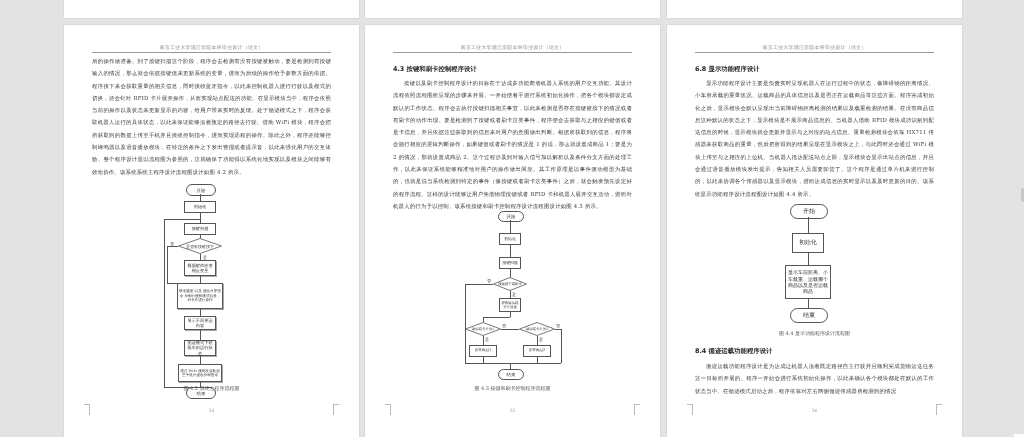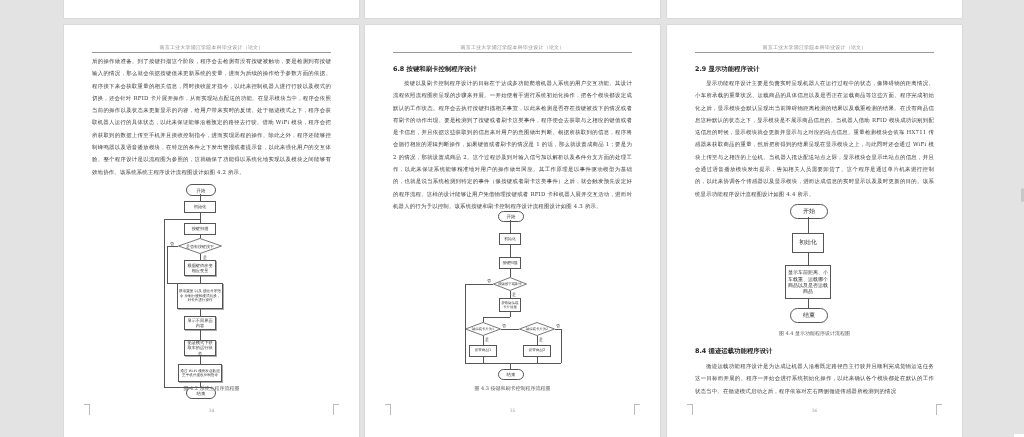--- a/index.html
+++ b/index.html
@@ -133,21 +133,21 @@
   <div class="caption" style="top:360px;">图 4.2 系统主程序流程图</div>
   <div class="page-num">34</div>
 </div>
 
 <div class="page page-main col2">
   <div class="run-head">南京工业大学浦江学院本科毕业设计（论文）</div>
   <div class="head-rule"></div>
   <div class="corner c-bl"></div>
   <div class="corner c-br"></div>
 
-  <div class="sec-title" style="top:40px;">6.8 按键和刷卡控制程序设计</div>
+  <div class="sec-title" style="top:40px;">4.3 按键和刷卡控制程序设计</div>
   <div class="body-text indent" style="top:52px;">按键以及刷卡控制程序设计的目标在于达成多功能爬墙机器人系统的用户交互功能。其设计流程依照流程图所呈现的步骤来开展。一开始便着手进行系统初始化操作，把各个模块都设定成默认的工作状态。程序会去执行按键扫描相关事宜，以此来检测是否存在按键被按下的情况或者有刷卡的动作出现。要是检测到了按键或者刷卡这类事件，程序便会去获取与之相应的键值或者是卡信息，并且依据这些获取到的信息来对用户的意图做出判断。根据所获取到的信息，程序将会施行相应的逻辑判断操作，如果键值或者刷卡的情况是 1 的话，那么就设置成商品 1；要是为 2 的情况，那就设置成商品 2。这个过程涉及到对输入信号加以解析以及条件分支方面的处理工作，以此来保证系统能够精准地对用户的操作做出回应。其工作原理是以事件驱动模型为基础的，也就是说当系统检测到特定的事件（像按键或者刷卡这类事件）之后，就会触发预先设定好的程序流程。这样的设计能够让用户凭借物理按键或者 RFID 卡和机器人展开交互活动，进而对机器人的行为予以控制。该系统按键和刷卡控制程序设计流程图设计如图 4.3 所示。</div>
 
   <div class="fc" style="left:0;top:0;width:295px;height:400px;">
     <div class="fc-term" style="left:133px;top:186px;width:24px;height:9px;">开始</div>
     <div class="vl" style="left:145px;top:195px;height:13px;"></div>
     <div class="fc-box" style="left:134px;top:208px;width:22px;height:12px;font-size:3.8px;">初始化</div>
     <div class="vl" style="left:145px;top:220px;height:12px;"></div>
     <div class="fc-box" style="left:134px;top:232px;width:22px;height:12px;font-size:3.8px;">按键扫描</div>
     <div class="vl" style="left:145px;top:244px;height:8px;"></div>
     <div class="fc-diamond" style="left:128px;top:252px;width:34px;height:14px;">
@@ -199,21 +199,21 @@
   <div class="caption" style="top:360px;">图 4.3 按键和刷卡控制程序流程图</div>
   <div class="page-num">35</div>
 </div>
 
 <div class="page page-main col3">
   <div class="run-head">南京工业大学浦江学院本科毕业设计（论文）</div>
   <div class="head-rule"></div>
   <div class="corner c-bl"></div>
   <div class="corner c-br"></div>
 
-  <div class="sec-title" style="top:40px;">2.9 显示功能程序设计</div>
+  <div class="sec-title" style="top:40px;">6.8 显示功能程序设计</div>
   <div class="body-text indent" style="top:52px;">显示功能程序设计主要是负责实时呈现机器人在运行过程中的状态，像障碍物的距离情况、小车所承载的重量状况、运载商品的具体信息以及是否正在运载商品等这些方面。程序完成初始化之后，显示模块会默认呈现出当前障碍物距离检测的结果以及载重检测的结果。在没有商品信息这种默认的状态之下，显示模块是不展示商品信息的。当机器人借助 RFID 模块成功识别到配送信息的时候，显示模块就会更新并显示与之对应的站点信息。重量检测模块会依靠 HX711 传感器来获取商品的重量，然后把所得到的结果呈现在显示模块之上，与此同时还会通过 WiFi 模块上传至与之相连的上位机。当机器人抵达配送站点之际，显示模块会显示出站点的信息，并且会通过语音播放模块发出提示，告知相关人员需要卸货了。这个程序是通过单片机来进行控制的，以此来协调各个传感器以及显示模块，进而达成信息的实时显示以及及时更新的目的。该系统显示功能程序设计流程图设计如图 4.4 所示。</div>
 
   <div class="fc big" style="left:0;top:0;width:295px;height:400px;">
     <div class="fc-term" style="left:123px;top:179px;width:36px;height:13px;">开始</div>
     <div class="vl" style="left:141px;top:192px;height:16px;"></div>
     <div class="fc-box" style="left:125px;top:208px;width:32px;height:20px;">初始化</div>
     <div class="vl" style="left:141px;top:228px;height:12px;"></div>
     <div class="fc-box" style="left:118px;top:240px;width:46px;height:34px;font-size:5px;line-height:6.4px;">显示车前距离、小车载重、运载哪个商品以及是否运载商品</div>
     <div class="vl" style="left:141px;top:274px;height:9px;"></div>
     <div class="fc-term" style="left:123px;top:283px;width:36px;height:13px;">结束</div>

